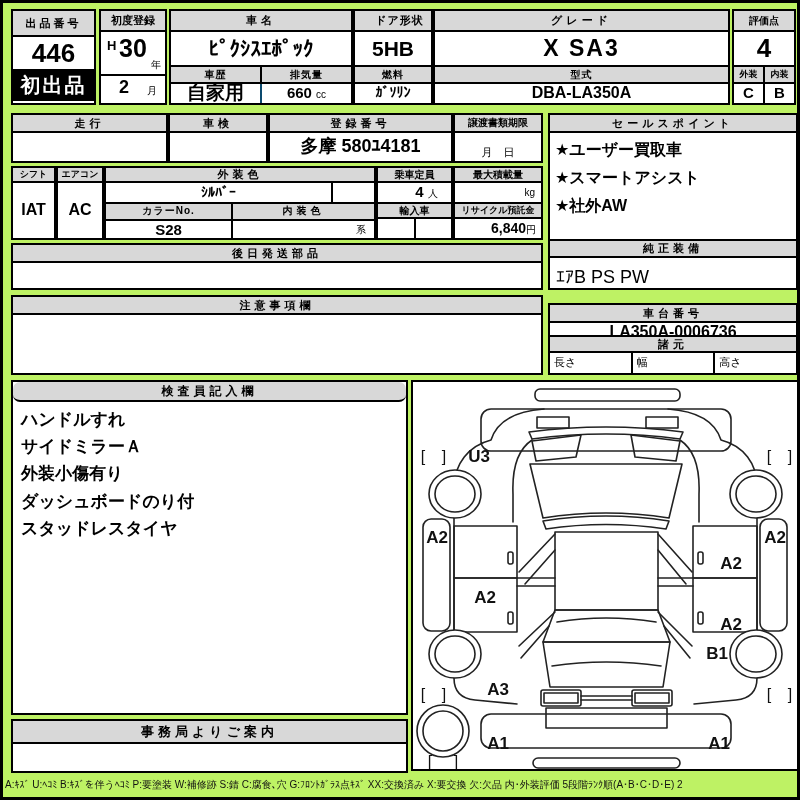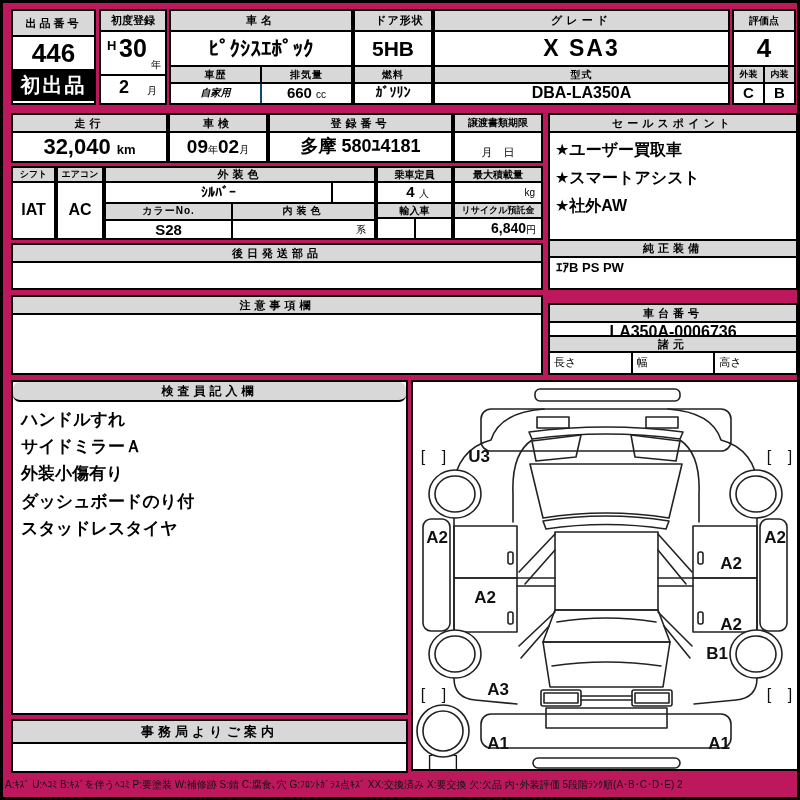--- a/index.html
+++ b/index.html
@@ -1,18 +1,18 @@
 <!DOCTYPE html>
 <html><head>
 <meta charset="utf-8">
 <style>
   * { box-sizing: border-box; margin: 0; padding: 0; }
   html,body { background:#fff; }
   body { font-family: "Liberation Sans","DejaVu Sans",sans-serif; color:#000; }
-  .sheet { position:relative; width:800px; height:800px; background:#be185d; border:3px solid #000; overflow:hidden; }
+  .sheet { position:relative; width:800px; height:800px; background:#bef264; border:3px solid #000; overflow:hidden; }
   .box { position:absolute; border:2px solid #000; background:#fff; }
   .hdr { background:#d8d8d8; text-align:center; font-size:11px; font-weight:600; letter-spacing:4px; border-bottom:2px solid #000; line-height:1.6; overflow:hidden; white-space:nowrap; }
   .hdr.tight { letter-spacing:1px; }
   .hdr.vtight { letter-spacing:0; }
   .val { text-align:center; font-weight:bold; overflow:hidden; white-space:nowrap; }
   .row { display:flex; }
   .unit { font-size:10px; font-weight:normal; }
   .fillcell { flex:1; }
   .badge { background:#000; color:#fff; text-align:center; font-weight:bold; font-size:20px; line-height:32px; letter-spacing:2px; }
   .list-item { font-weight:bold; }
@@ -45,21 +45,21 @@
   </div>
 
   <div class="box" style="left:166px;top:6px;width:184px;height:96px;">
     <div class="hdr" style="height:21px;line-height:19px;">車名</div>
     <div class="val" style="font-size:21px;line-height:33px;border-bottom:2px solid #000;height:35px;">ﾋﾟｸｼｽｴﾎﾟｯｸ</div>
     <div class="row" style="height:17px;border-bottom:2px solid #000;">
       <div class="hdr tight fillcell" style="border-bottom:none;border-right:2px solid #000;line-height:15px;font-size:10px;">車歴</div>
       <div class="hdr tight fillcell" style="border-bottom:none;line-height:15px;font-size:10px;">排気量</div>
     </div>
     <div class="row" style="height:19px;">
-      <div class="val fillcell" style="font-size:10px;line-height:17px;border-right:2px solid #0c4a6e;font-style:italic;">自家用</div>
+      <div class="val fillcell" style="font-size:19px;line-height:17px;border-right:2px solid #0c4a6e;">自家用</div>
       <div class="val fillcell" style="font-size:15px;line-height:17px;">
         <span>660</span>
         <span class="unit">cc</span>
       </div>
     </div>
   </div>
 
   <div class="box" style="left:350px;top:6px;width:80px;height:96px;">
     <div class="hdr tight" style="height:21px;line-height:19px;padding-left:13px;">ドア形状</div>
     <div class="val" style="font-size:21px;line-height:33px;border-bottom:2px solid #000;height:35px;">5HB</div>
@@ -82,31 +82,24 @@
       <div class="hdr vtight fillcell" style="border-bottom:none;line-height:15px;font-size:9px;">内装</div>
     </div>
     <div class="row" style="height:19px;">
       <div class="val fillcell" style="font-size:15px;line-height:17px;border-right:2px solid #000;">C</div>
       <div class="val fillcell" style="font-size:15px;line-height:17px;">B</div>
     </div>
   </div>
 
   <div class="box" style="left:8px;top:110px;width:157px;height:50px;">
     <div class="hdr" style="height:18px;line-height:16px;">走行</div>
-    <div class="val" style="font-size:22px;line-height:27px;">
-      <span>32,040</span>
-      <span style="font-size:13px;">km</span>
-    </div>
   </div>
 
   <div class="box" style="left:165px;top:110px;width:100px;height:50px;">
     <div class="hdr" style="height:18px;line-height:16px;">車検</div>
-    <div class="val" style="font-size:19px;line-height:27px;">
-      <span>09</span><span class="unit">年</span><span>02</span><span class="unit">月</span>
-    </div>
   </div>
 
   <div class="box" style="left:265px;top:110px;width:185px;height:50px;">
     <div class="hdr" style="height:18px;line-height:16px;">登録番号</div>
     <div class="val" style="font-size:18px;line-height:27px;">多摩 580ﾕ4181</div>
   </div>
 
   <div class="box" style="left:450px;top:110px;width:90px;height:50px;">
     <div class="hdr vtight" style="height:18px;line-height:16px;font-size:10px;">譲渡書類期限</div>
     <div style="font-size:11px;text-align:center;padding-top:12px;">月　日</div>
@@ -133,21 +126,21 @@
       <div class="hdr" style="flex:1;border-bottom:none;line-height:13px;font-size:10px;">内装色</div>
     </div>
     <div class="row" style="height:19px;border-top:2px solid #000;">
       <div class="val" style="width:127px;font-size:15px;line-height:17px;border-right:2px solid #000;">S28</div>
       <div class="fillcell" style="font-size:10px;text-align:right;padding-right:8px;line-height:17px;">系</div>
     </div>
   </div>
 
   <div class="box" style="left:373px;top:163px;width:77px;height:74px;">
     <div class="hdr vtight" style="height:15px;line-height:13px;font-size:10px;">乗車定員</div>
-    <div style="height:21px;border-bottom:2px solid #000;text-align:right;padding-right:22px;">
+    <div style="height:21px;border-bottom:2px solid #000;text-align:right;padding-right:13px;">
       <span style="font-size:15px;font-weight:bold;">4</span>
       <span class="unit">人</span>
     </div>
     <div class="hdr vtight" style="height:15px;line-height:13px;font-size:10px;border-bottom:2px solid #000;">輸入車</div>
     <div class="row" style="height:19px;">
       <div class="fillcell" style="border-right:2px solid #000;"></div>
       <div class="fillcell"></div>
     </div>
   </div>
 
@@ -161,21 +154,21 @@
   </div>
 
   <div class="box" style="left:545px;top:110px;width:250px;height:177px;">
     <div class="hdr" style="height:18px;line-height:16px;">セールスポイント</div>
     <div style="height:108px;padding:3px 5px;font-size:16px;line-height:1.75;border-bottom:2px solid #000;">
         <div class="list-item">★ユーザー買取車</div>
         <div class="list-item">★スマートアシスト</div>
         <div class="list-item">★社外AW</div>
       </div>
     <div class="hdr" style="height:17px;line-height:15px;">純正装備</div>
-    <div style="padding:2px 6px;font-size:13px;font-weight:bold;">ｴｱB PS PW</div>
+    <div style="padding:9px 6px;font-size:18px;font-weight:normal;">ｴｱB PS PW</div>
   </div>
 
   <div class="box" style="left:8px;top:240px;width:532px;height:47px;">
     <div class="hdr" style="height:18px;line-height:16px;">後日発送部品</div>
     <div style="height:25px;"></div>
   </div>
 
   <div class="box" style="left:8px;top:292px;width:532px;height:80px;">
     <div class="hdr" style="height:18px;line-height:16px;">注意事項欄</div>
     <div style="height:58px;"></div>

